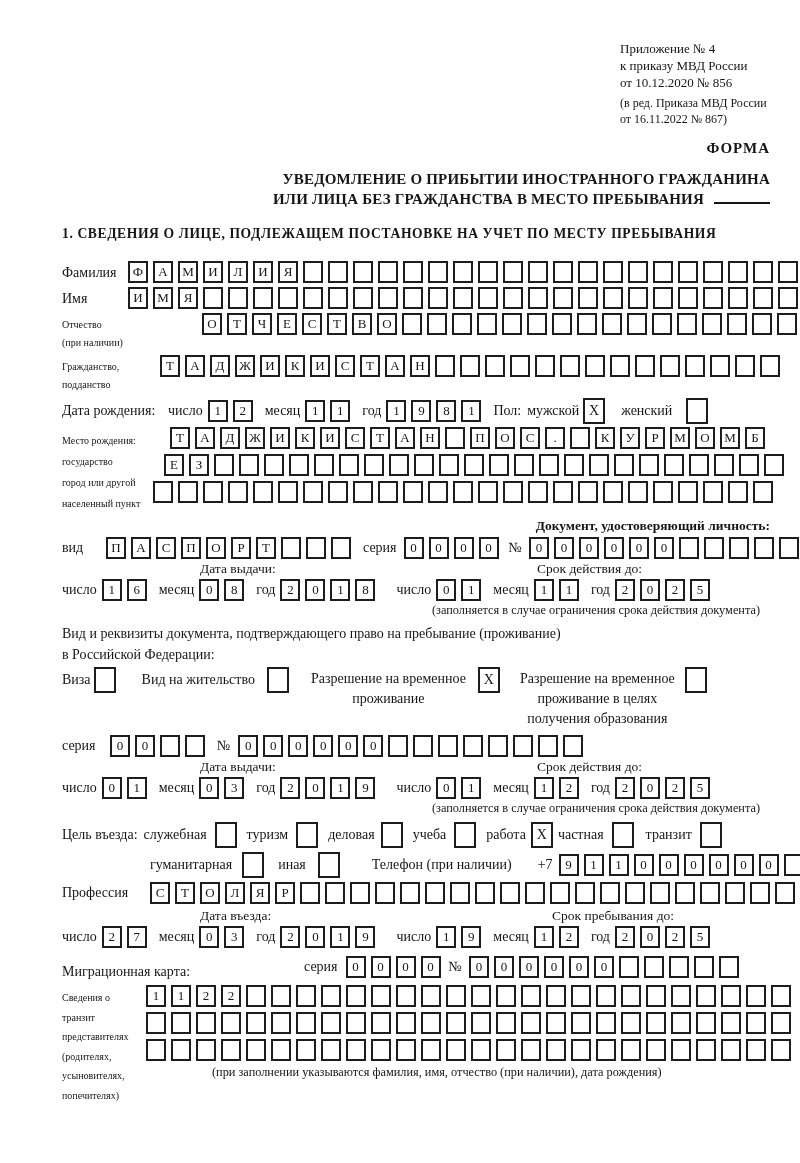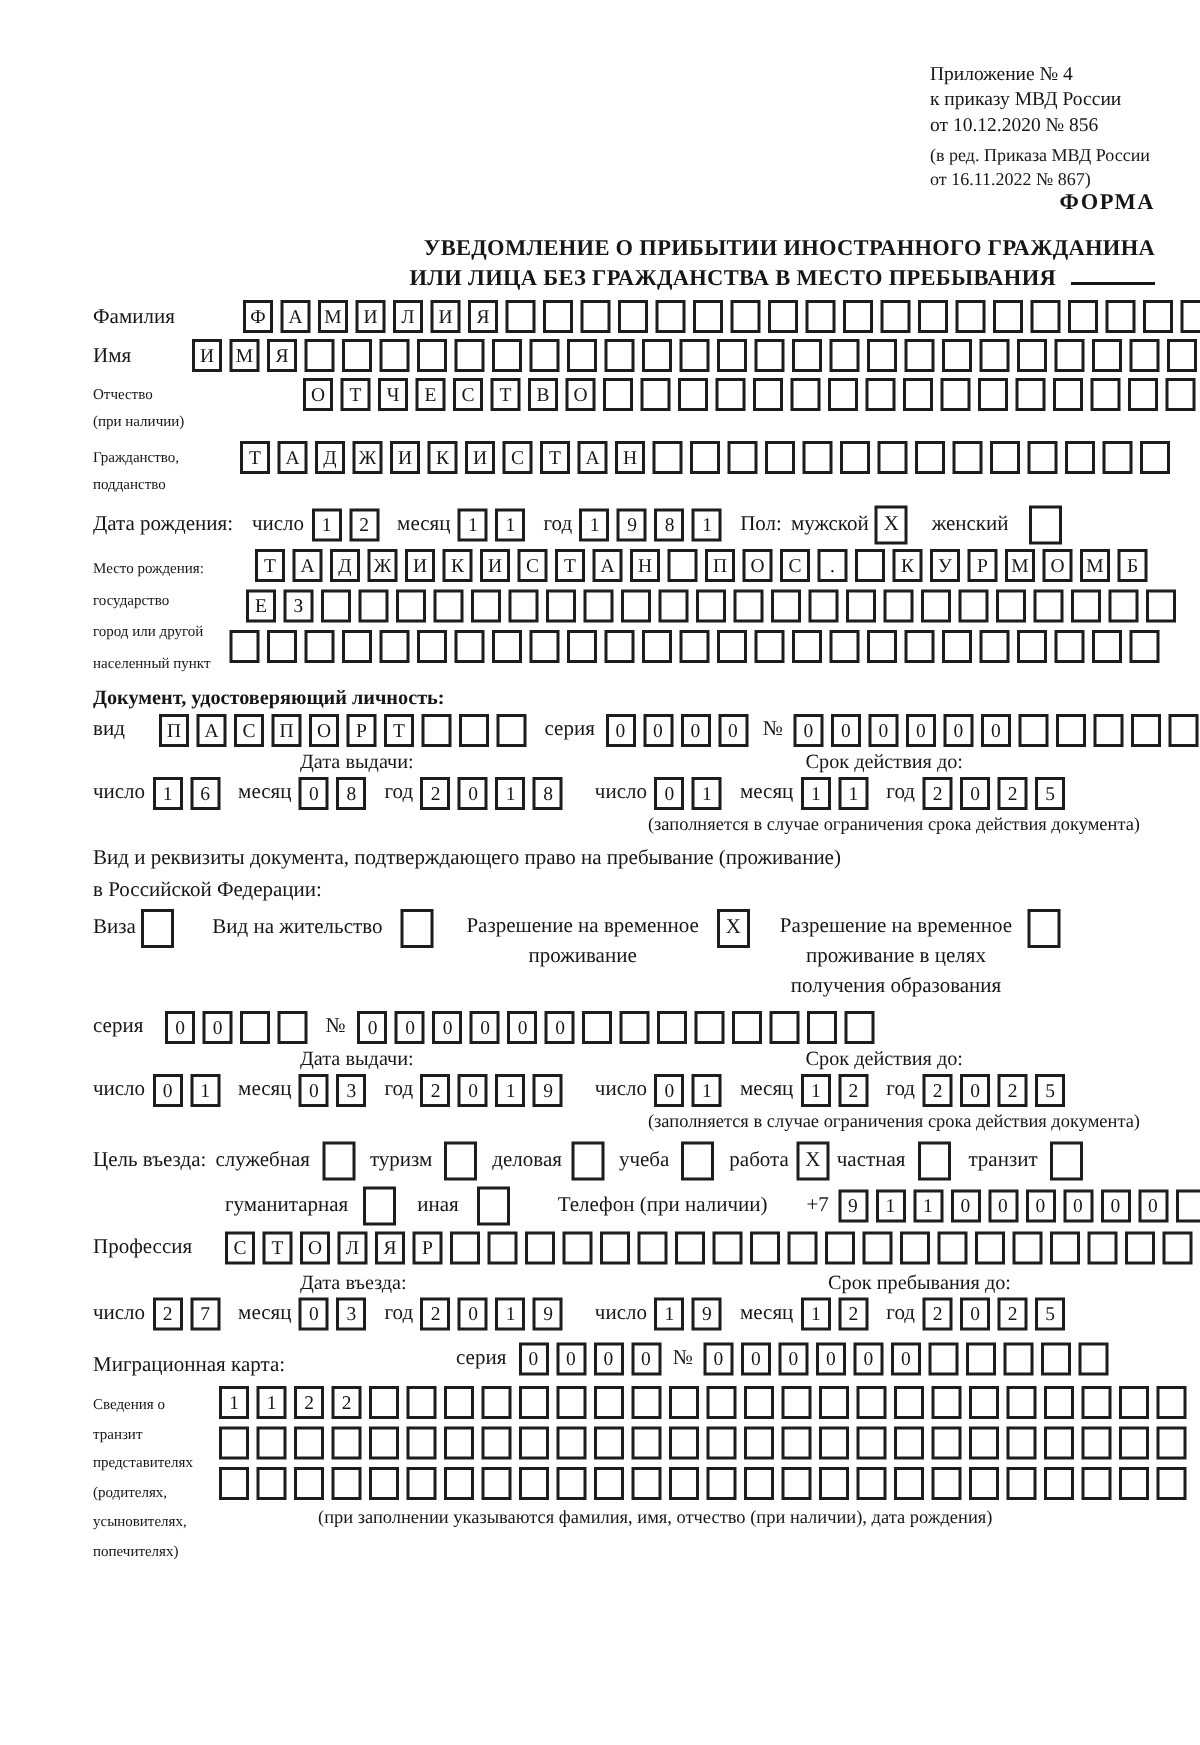--- a/index.html
+++ b/index.html
@@ -5,39 +5,39 @@
   * { margin:0; padding:0; box-sizing:border-box; }
   html,body { background:#fff; }
   .page {
     position:relative; width:800px; height:1163px; margin:0 auto;
     background:#fff; color:#161616; overflow:hidden;
     font-family:"Liberation Serif","DejaVu Serif",serif;
     padding:40px 30px 0 62px; font-size:14px;
   }
   .annex { margin-left:558px; font-size:13px; line-height:17px; }
   .annex-note { margin-top:4px; font-size:12px; line-height:16px; }
-  .forma { text-align:right; font-weight:bold; font-size:15px; letter-spacing:1px; }
+  .forma { text-align:right; font-weight:bold; font-size:15px; letter-spacing:1px; margin-top:13px; }
   .title { text-align:right; font-weight:bold; font-size:15px; line-height:20px; margin-top:12px; letter-spacing:0.2px; }
   .title-underline { display:inline-block; width:56px; border-bottom:2px solid #161616; margin-left:10px; }
   .sec-heading { font-weight:bold; font-size:13.6px; letter-spacing:0.6px; margin-top:17px; }
   .frow { display:flex; align-items:flex-start; }
   .flabel { font-size:14px; line-height:18px; padding-top:3px; flex:none; }
   .flabel-col { font-size:10px; line-height:18px; padding-top:3px; flex:none; }
   .cells { display:flex; gap:5px; flex:none; }
   .cell {
     width:20px; height:22px; border:2px solid #1d1d1d; flex:none;
     display:inline-flex; align-items:center; justify-content:center;
     font-size:13px; background:#fff;
   }
   .cb {
     width:22px; height:26px; border:2px solid #1d1d1d; flex:none;
     display:inline-flex; align-items:center; justify-content:center; font-size:14px; background:#fff;
   }
   .mt4 { margin-top:4px; } .mt3 { margin-top:3px; } .mt6 { margin-top:6px; }
-  .doc-heading { text-align:left; font-weight:bold; font-size:13.5px; margin-top:4px; }
+  .doc-heading { text-align:right; font-weight:bold; font-size:13.5px; margin-top:4px; }
   .date-heads { display:flex; font-size:13.5px; margin-top:2px; line-height:16px; }
   .dh-left { margin-left:138px; }
   .dh-right { margin-left:auto; margin-right:128px; }
   .dategroup { display:flex; align-items:center; }
   .dg-word { margin-left:12px; margin-right:5px; flex:none; }
   .dategroup .dg-word:first-child { margin-left:0; }
   .dates-row { display:flex; justify-content:space-between; width:648px; margin-top:2px; }
   .note-right { text-align:right; font-size:12.3px; margin-top:2px; margin-right:10px; line-height:15px; }
   .intro { font-size:14px; line-height:21px; margin-top:5px; }
   .opt-row { display:flex; align-items:flex-start; margin-top:2px; }
@@ -66,22 +66,23 @@
 
   <div class="forma">ФОРМА</div>
 
   <div class="title">
     <div>УВЕДОМЛЕНИЕ О ПРИБЫТИИ ИНОСТРАННОГО ГРАЖДАНИНА</div>
     <div>
       <span>ИЛИ ЛИЦА БЕЗ ГРАЖДАНСТВА В МЕСТО ПРЕБЫВАНИЯ</span><span class="title-underline"></span>
     </div>
   </div>
 
-
-  <div class="frow" style="margin-top:4px;gap:34px;">
+  <div class="sec-heading">1. СВЕДЕНИЯ О ЛИЦЕ, ПОДЛЕЖАЩЕМ ПОСТАНОВКЕ НА УЧЕТ ПО МЕСТУ ПРЕБЫВАНИЯ</div>
+
+  <div class="frow" style="margin-top:19px;">
     <span class="flabel" style="width:66px;">Фамилия</span>
     <span class="cells">
         <span class="cell">Ф</span>
         <span class="cell">А</span>
         <span class="cell">М</span>
         <span class="cell">И</span>
         <span class="cell">Л</span>
         <span class="cell">И</span>
         <span class="cell">Я</span>
         <span class="cell"></span>

